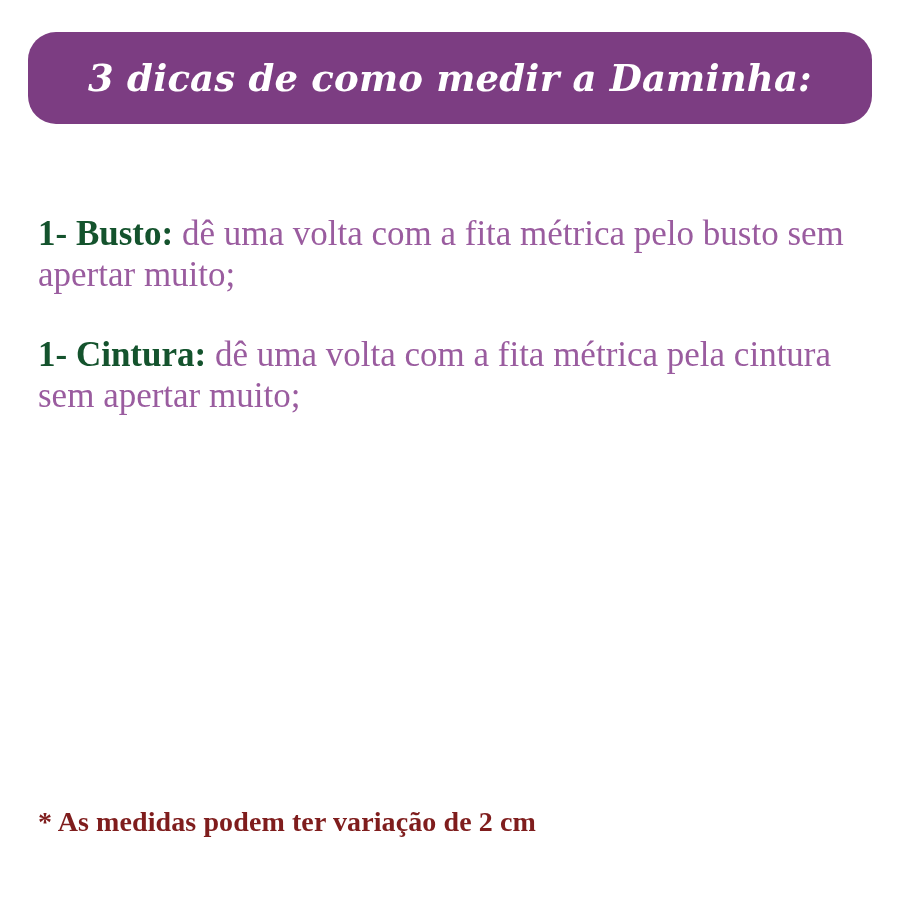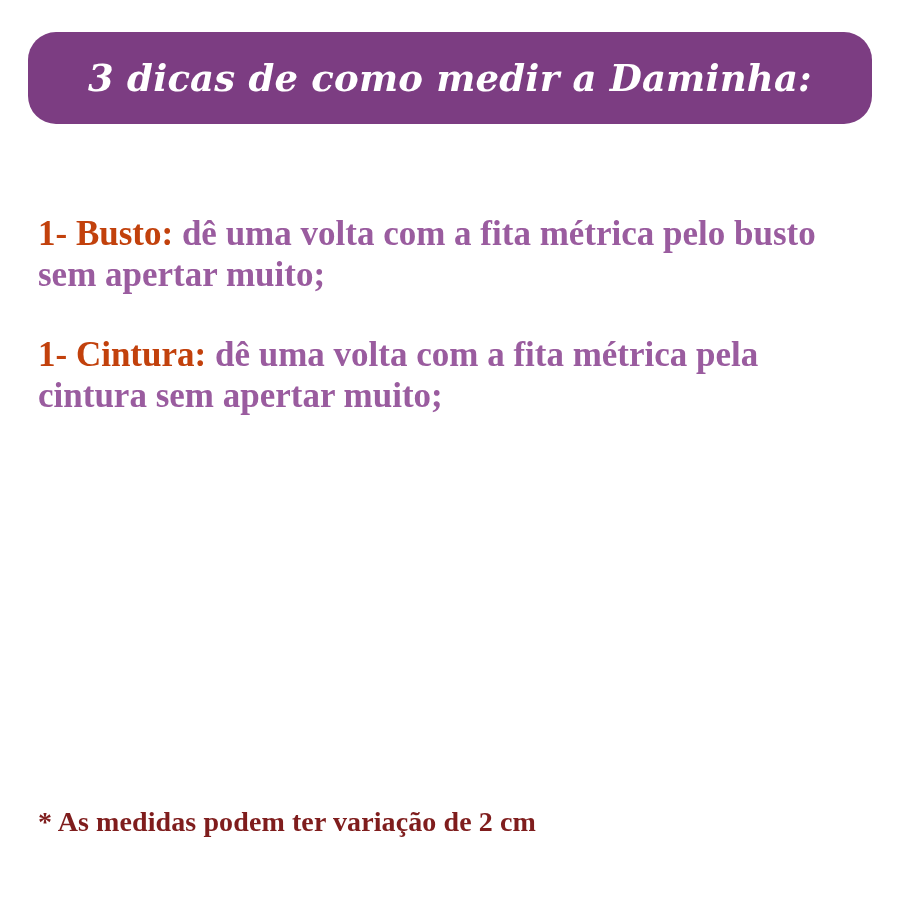--- a/index.html
+++ b/index.html
@@ -51,24 +51,24 @@
   }
   .tip {
     font-size: 35px;
     line-height: 1.18;
     color: #8f4f95;
     margin-bottom: 38px;
     font-family: "Liberation Serif", serif;
   }
   .tip-label {
     font-weight: bold;
-    color: #c2410c;
+    color: #14532d;
   }
   .tip-text {
-    font-weight: bold;
+    font-weight: normal;
     color: #9a5c9f;
   }
   .footnote {
     position: absolute;
     left: 38px;
     top: 806px;
     width: 830px;
     font-family: "Liberation Serif", serif;
     font-weight: bold;
     font-size: 28px;

